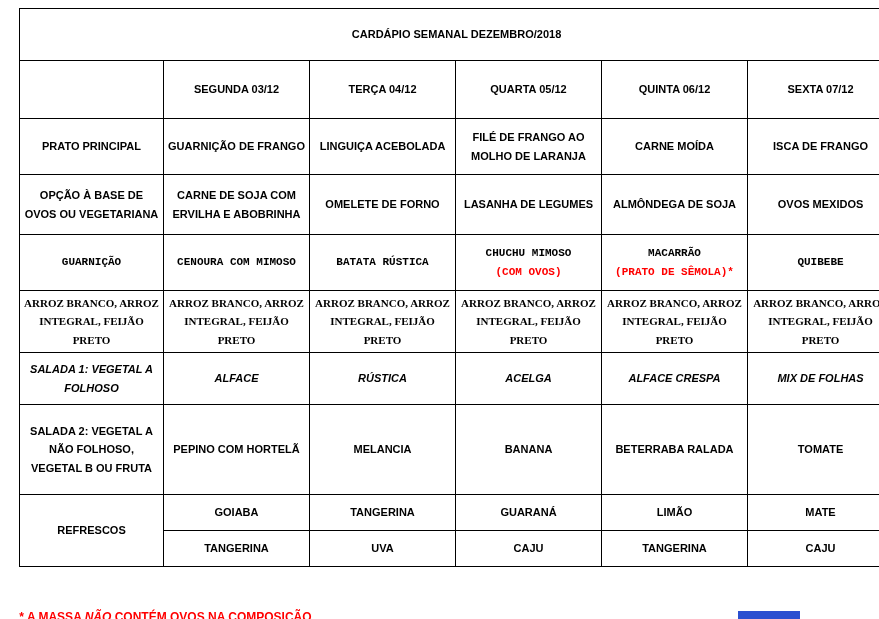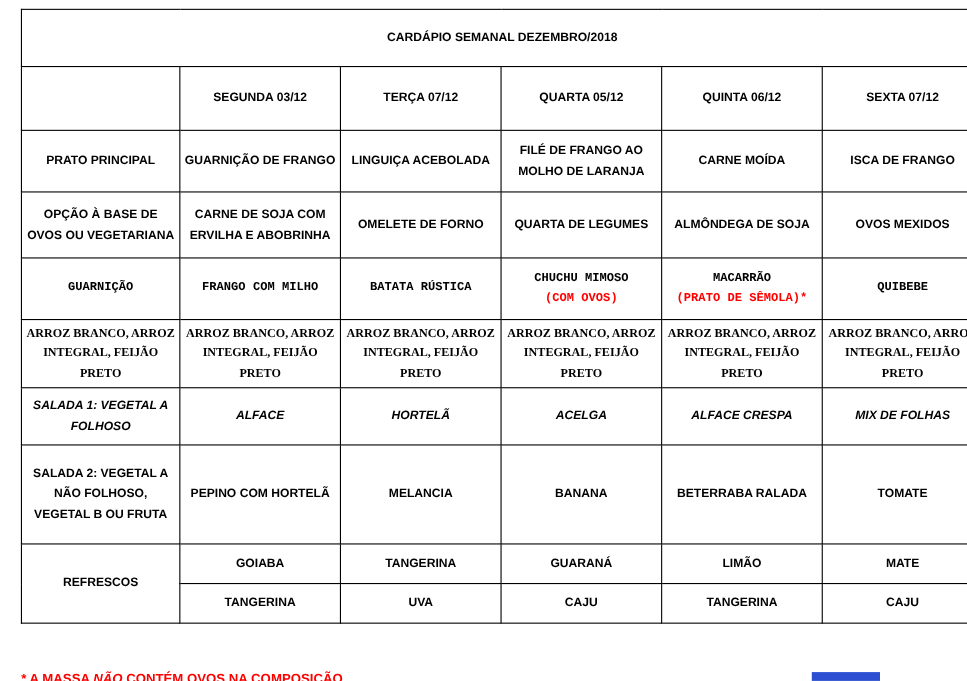--- a/index.html
+++ b/index.html
@@ -72,47 +72,47 @@
     </colgroup>
 
     <tbody>
         <tr class="r-title">
       <td colspan="6" class="title">CARDÁPIO SEMANAL DEZEMBRO/2018</td>
     </tr>
 
     <tr class="r-head">
       <td></td>
       <td>SEGUNDA 03/12</td>
-      <td>TERÇA 07/12</td>
+      <td>TERÇA 04/12</td>
       <td>QUARTA 05/12</td>
       <td>QUINTA 06/12</td>
       <td>SEXTA 07/12</td>
     </tr>
 
     <tr class="r-main">
       <td>PRATO PRINCIPAL</td>
       <td>GUARNIÇÃO DE FRANGO</td>
       <td>LINGUIÇA ACEBOLADA</td>
       <td>FILÉ DE FRANGO AO MOLHO DE LARANJA</td>
       <td>CARNE MOÍDA</td>
       <td>ISCA DE FRANGO</td>
     </tr>
 
     <tr class="r-opcao">
       <td>OPÇÃO À BASE DE OVOS OU VEGETARIANA</td>
       <td>CARNE DE SOJA COM ERVILHA E ABOBRINHA</td>
       <td>OMELETE DE FORNO</td>
-      <td>QUARTA DE LEGUMES</td>
+      <td>LASANHA DE LEGUMES</td>
       <td>ALMÔNDEGA DE SOJA</td>
       <td>OVOS MEXIDOS</td>
     </tr>
 
     <tr class="r-guar">
       <td>GUARNIÇÃO</td>
-      <td>FRANGO COM MILHO</td>
+      <td>CENOURA COM MIMOSO</td>
       <td>BATATA RÚSTICA</td>
       <td>
         <span>CHUCHU MIMOSO</span><span class="note">(COM OVOS)</span>
       </td>
       <td>
         <span>MACARRÃO</span><span class="note">(PRATO DE SÊMOLA)*</span>
       </td>
       <td>QUIBEBE</td>
     </tr>
 
@@ -121,21 +121,21 @@
       <td>ARROZ BRANCO, ARROZ INTEGRAL, FEIJÃO PRETO</td>
       <td>ARROZ BRANCO, ARROZ INTEGRAL, FEIJÃO PRETO</td>
       <td>ARROZ BRANCO, ARROZ INTEGRAL, FEIJÃO PRETO</td>
       <td>ARROZ BRANCO, ARROZ INTEGRAL, FEIJÃO PRETO</td>
       <td>ARROZ BRANCO, ARROZ INTEGRAL, FEIJÃO PRETO</td>
     </tr>
 
     <tr class="r-sal1">
       <td>SALADA 1: VEGETAL A FOLHOSO</td>
       <td>ALFACE</td>
-      <td>HORTELÃ</td>
+      <td>RÚSTICA</td>
       <td>ACELGA</td>
       <td>ALFACE CRESPA</td>
       <td>MIX DE FOLHAS</td>
     </tr>
 
     <tr class="r-sal2">
       <td>SALADA 2: VEGETAL A NÃO FOLHOSO, VEGETAL B OU FRUTA</td>
       <td>PEPINO COM HORTELÃ</td>
       <td>MELANCIA</td>
       <td>BANANA</td>

